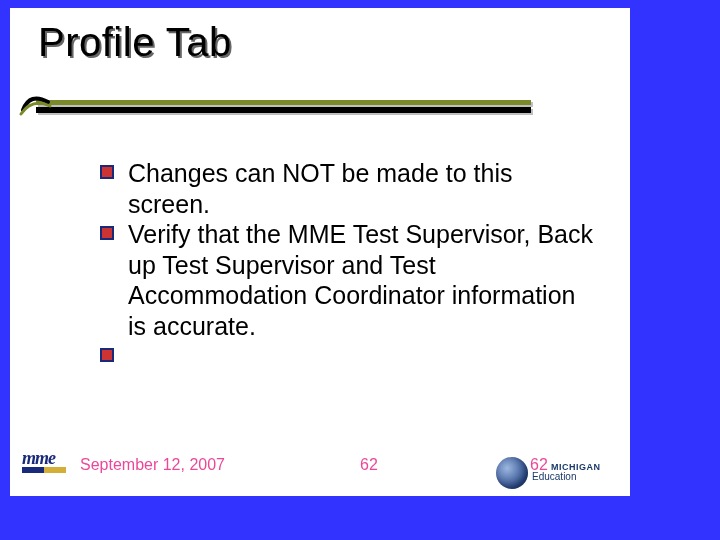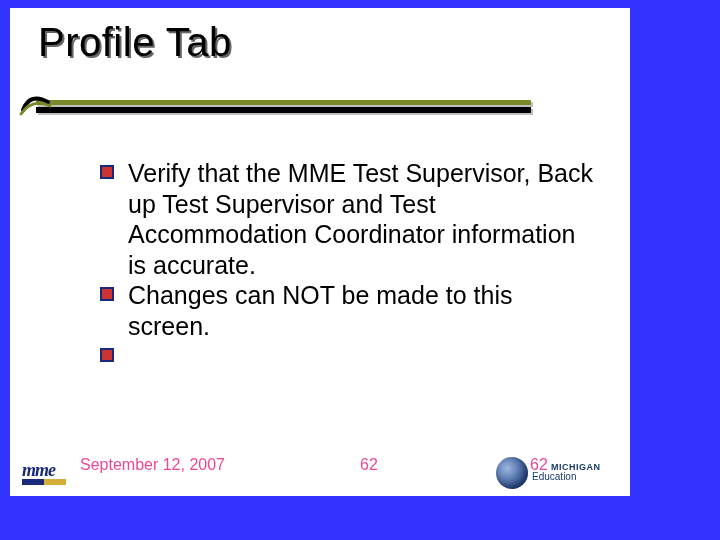--- a/index.html
+++ b/index.html
@@ -112,21 +112,21 @@
     bottom: 8px;
   }
   .footer-right {
     position: absolute;
     left: 460px;
     bottom: 8px;
   }
   .mme-logo {
     position: absolute;
     left: 12px;
-    bottom: 8px;
+    bottom: 20px;
     width: 46px;
     height: 28px;
   }
   .mme-text {
     font-family: Georgia, "Times New Roman", serif;
     font-style: italic;
     font-weight: bold;
     font-size: 18px;
     color: #1a2a7a;
     letter-spacing: -1px;
@@ -188,28 +188,28 @@
       <div class="rule-olive"></div>
       <div class="rule-black"></div>
     </div>
 
     <div class="bullets">
       <div class="bullet-item">
         <svg class="bullet-icon" viewBox="0 0 14 14">
           <rect x="0" y="0" width="14" height="14" fill="#1a2a7a"></rect>
           <rect x="2" y="2" width="10" height="10" fill="#cc3333"></rect>
         </svg>
-        <span>Verify that the MME Test Supervisor, Back up Test Supervisor and Test Accommodation Coordinator information is accurate.</span>
+        <span>Changes can NOT be made to this screen.</span>
       </div>
       <div class="bullet-item">
         <svg class="bullet-icon" viewBox="0 0 14 14">
           <rect x="0" y="0" width="14" height="14" fill="#1a2a7a"></rect>
           <rect x="2" y="2" width="10" height="10" fill="#cc3333"></rect>
         </svg>
-        <span>Changes can NOT be made to this screen.</span>
+        <span>Verify that the MME Test Supervisor, Back up Test Supervisor and Test Accommodation Coordinator information is accurate.</span>
       </div>
       <div class="bullet-item">
         <svg class="bullet-icon" viewBox="0 0 14 14">
           <rect x="0" y="0" width="14" height="14" fill="#1a2a7a"></rect>
           <rect x="2" y="2" width="10" height="10" fill="#cc3333"></rect>
         </svg>
       </div>
     </div>
 
     <div class="mme-logo">

